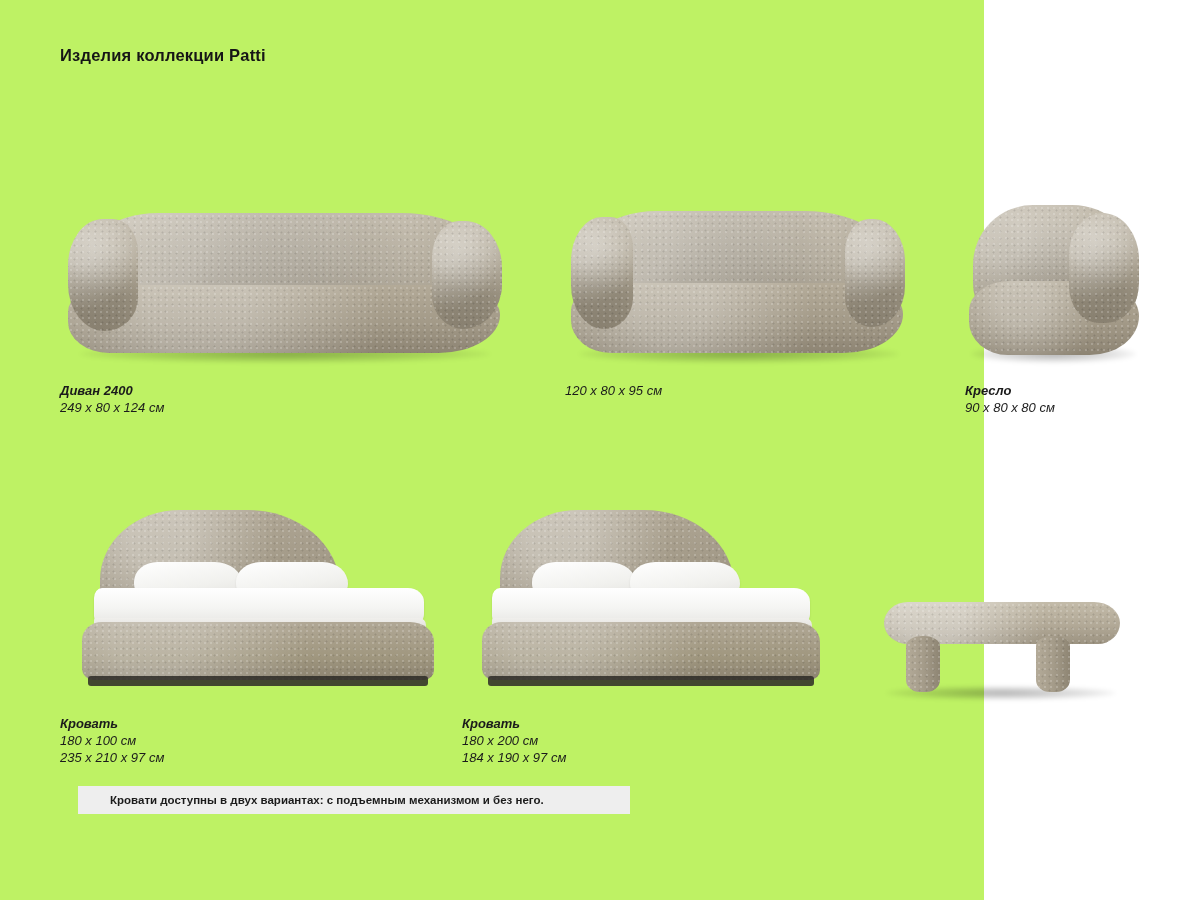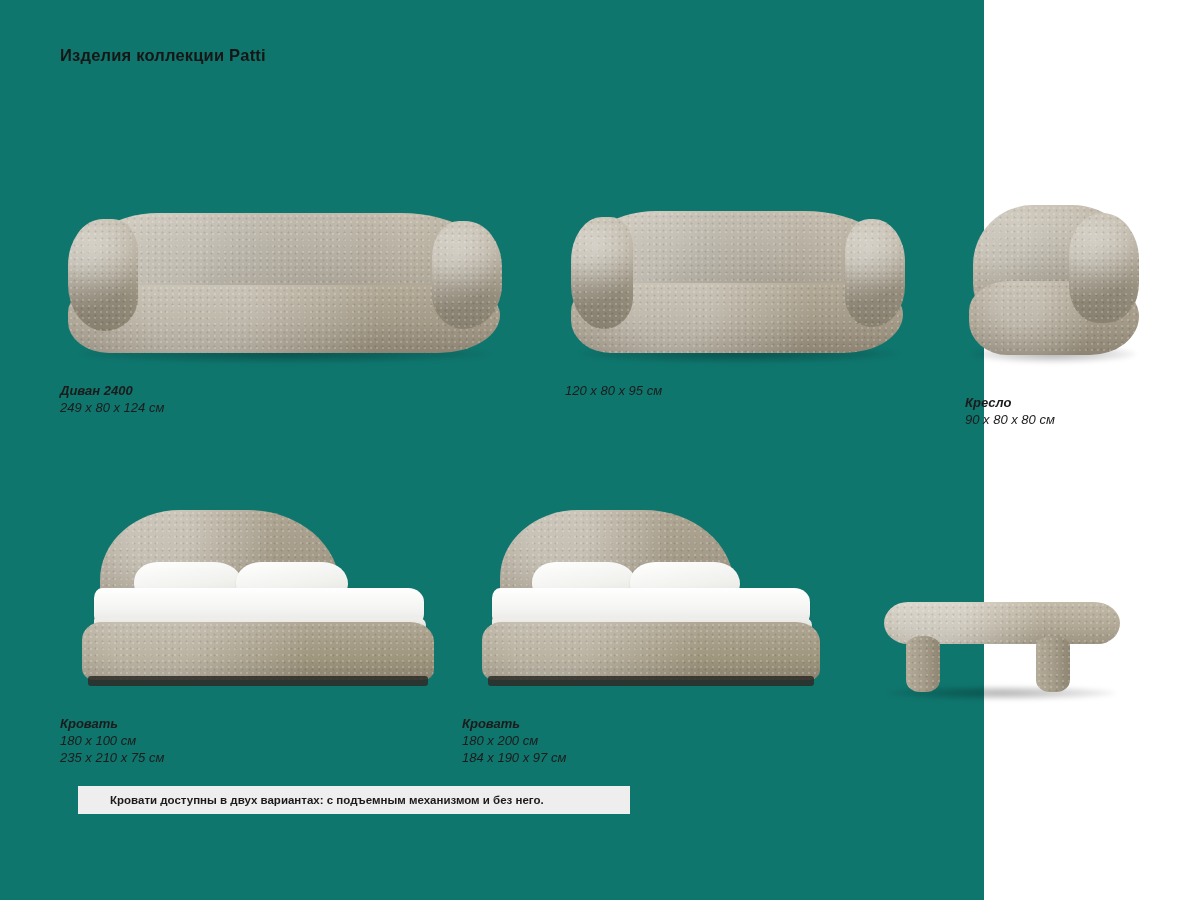--- a/index.html
+++ b/index.html
@@ -13,21 +13,21 @@
     font-family: "Liberation Sans", sans-serif;
     color: #1b1b1b;
     position: relative;
     overflow: hidden;
   }
   .page {
     position: absolute;
     left: 0; top: 0;
     width: 984px;
     height: 900px;
-    background: #0f766e;
+    background: #bef264;
   }
   .page-title {
     position: absolute;
     left: 60px;
     top: 46px;
     font-size: 16.5px;
     font-weight: bold;
     letter-spacing: 0.2px;
     color: #161616;
   }
@@ -232,21 +232,21 @@
         <div class="seat" style="left:4px; top:86px; width:170px; height:74px;
                     border-radius: 46px 54px 56px 44px / 34px 40px 44px 38px;">
           <div class="noise"></div>
         </div>
         <div class="back" style="left:104px; top:18px; width:70px; height:110px;
                     border-radius: 40px 44px 40px 36px / 50px 56px 48px 44px;">
           <div class="noise"></div>
         </div>
       </div>
     </div>
-    <div class="item-caption" style="margin-top:24px;">
+    <div class="item-caption" style="margin-top:12px;">
       <span class="name">Кресло</span>
       <span class="dim">90 x 80 x 80 см</span>
     </div>
   </div>
 
   <div class="item" style="left:60px; top:500px; width:400px;">
     <div class="item-figure" style="height:205px;">
       <div class="bed" style="width:400px;height:205px;">
 
         <div class="headboard" style="left:40px; top:10px; width:240px; height:108px;
@@ -268,21 +268,21 @@
                     border-radius: 20px 24px 10px 12px / 18px 20px 10px 12px;">
           <div class="noise"></div>
         </div>
 
         <div class="plinth" style="left:28px; top:176px; width:340px; height:10px; border-radius:3px;"></div>
       </div>
     </div>
     <div class="item-caption" style="margin-top:10px;">
       <span class="name">Кровать</span>
       <span class="dim">180 x 100 см</span>
-      <span class="dim">235 x 210 x 75 см</span>
+      <span class="dim">235 x 210 x 97 см</span>
     </div>
   </div>
 
   <div class="item" style="left:462px; top:500px; width:380px;">
     <div class="item-figure" style="height:205px;">
       <div class="bed" style="width:380px;height:205px;">
         <div class="headboard" style="left:38px; top:10px; width:234px; height:108px;
                     border-radius: 78px 90px 20px 26px / 68px 76px 18px 26px;">
           <div class="noise"></div>
         </div>

